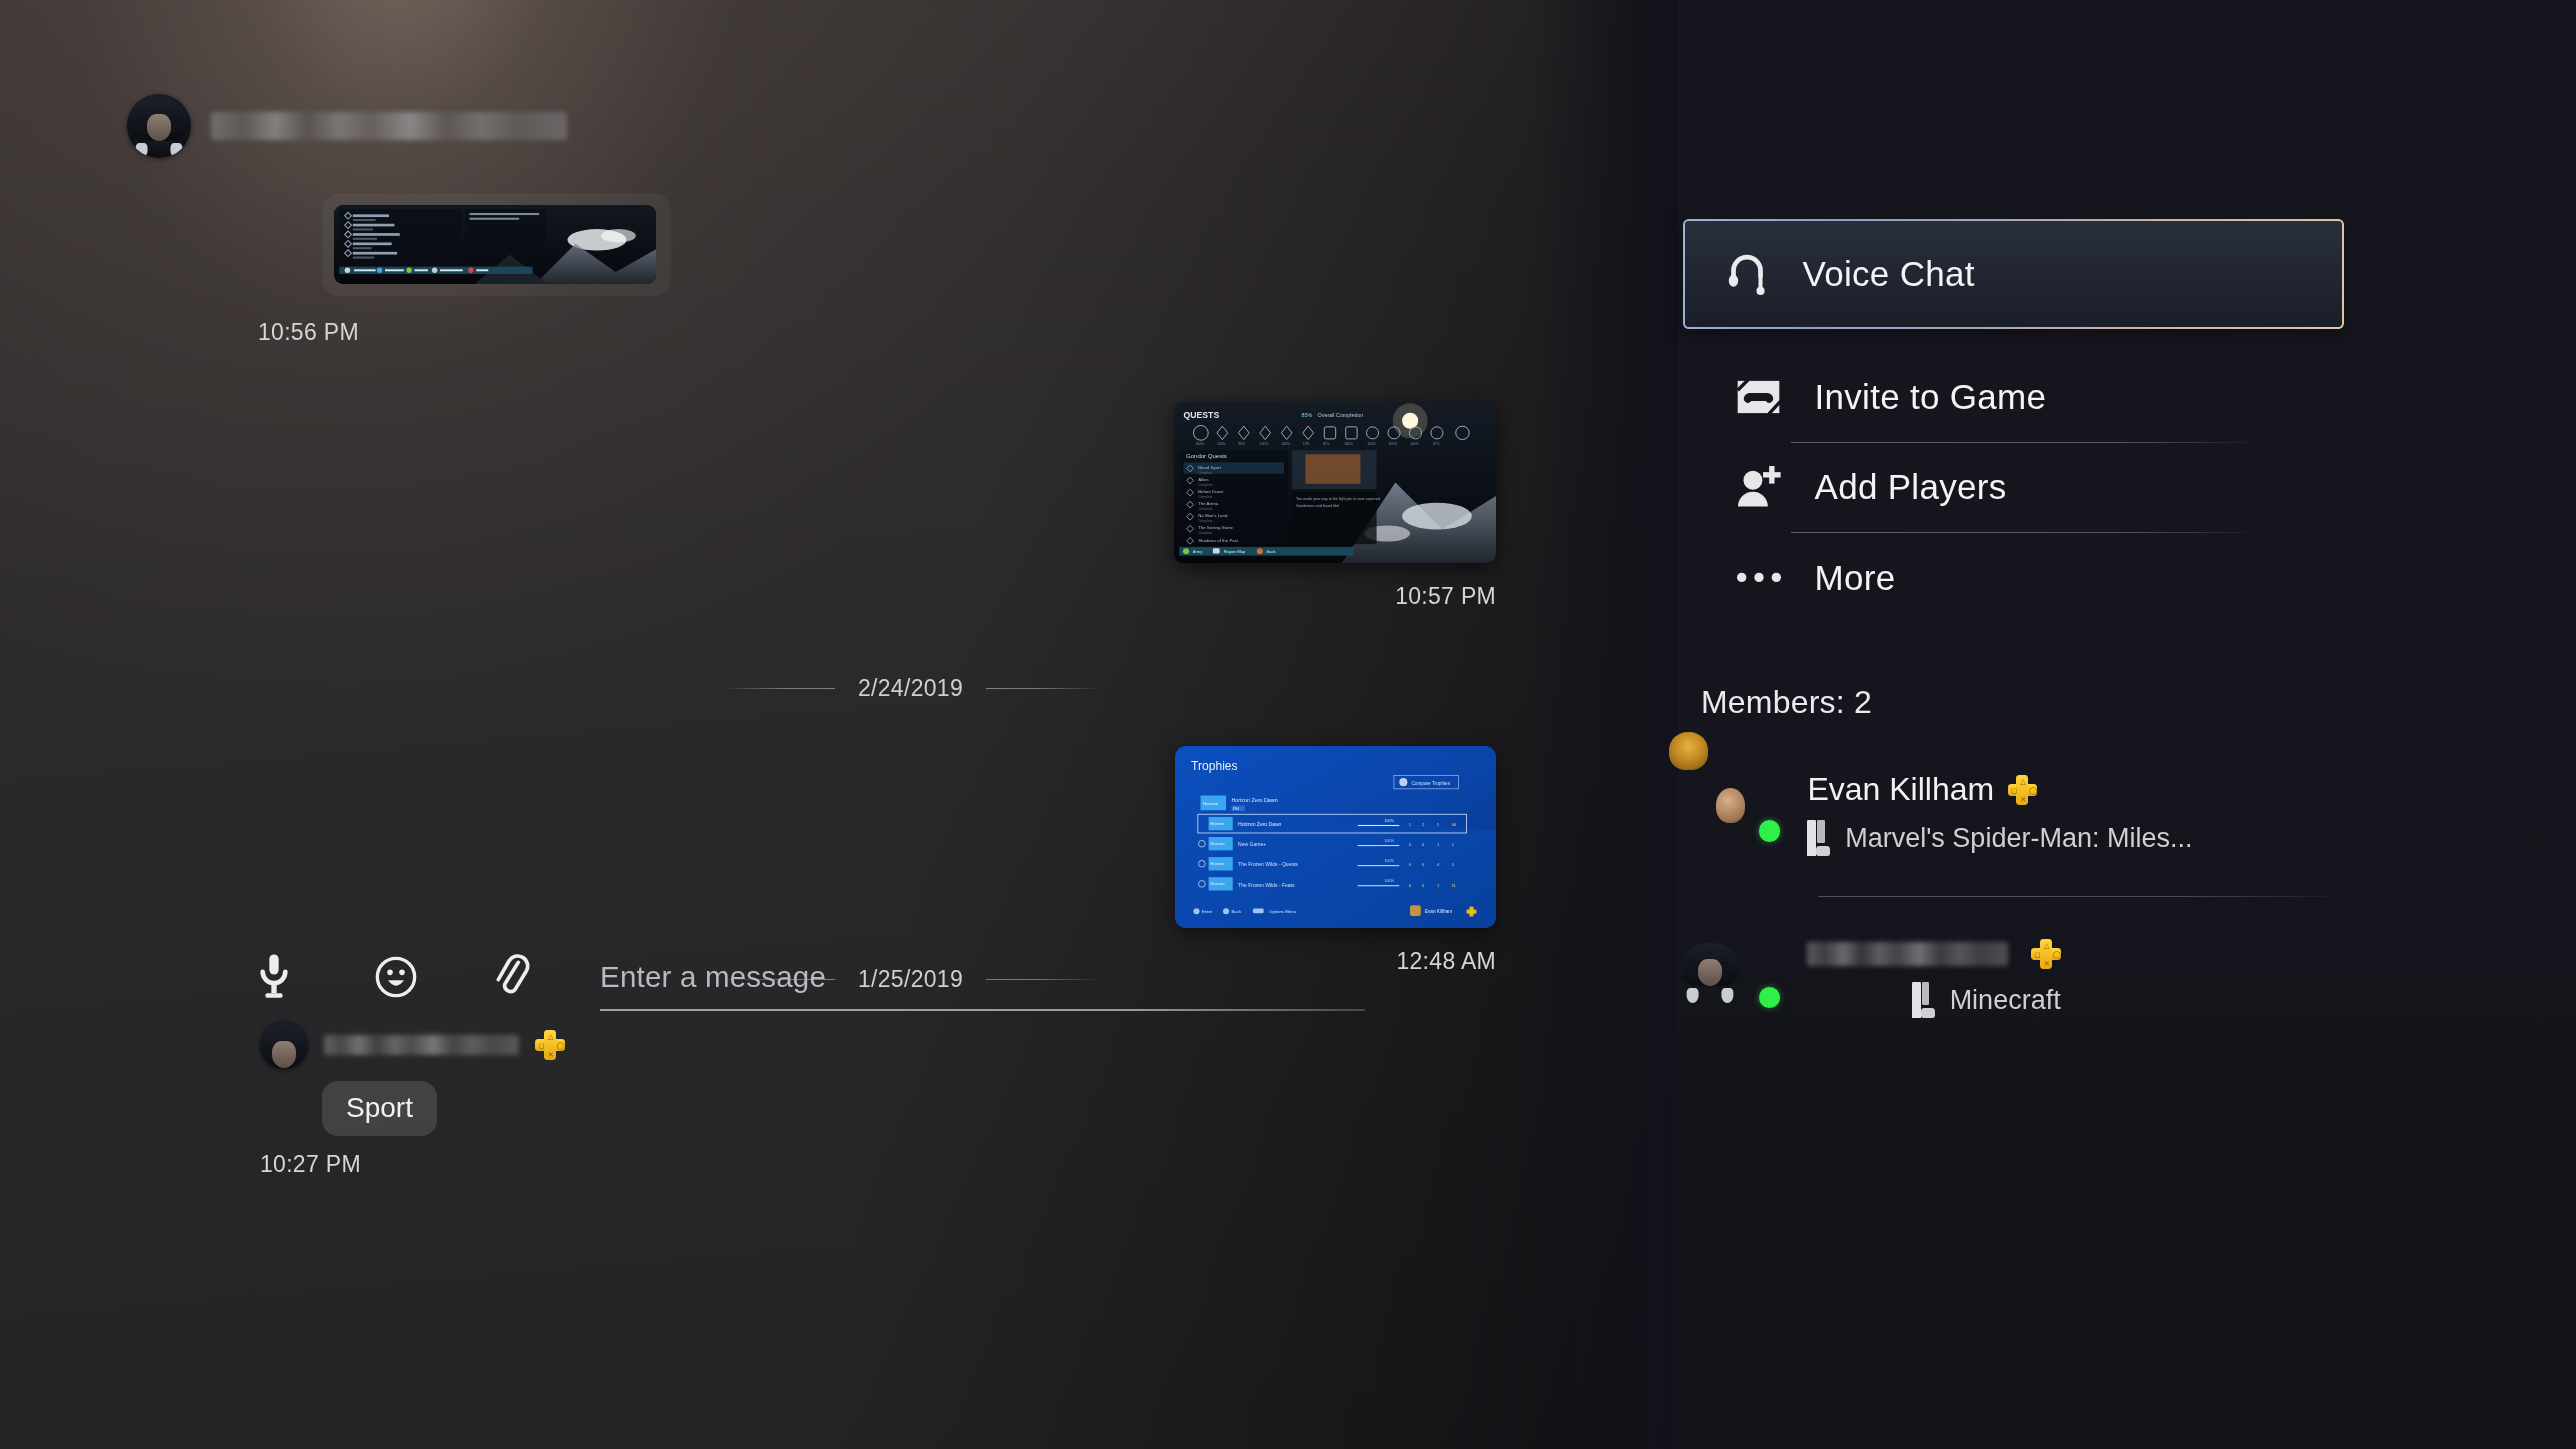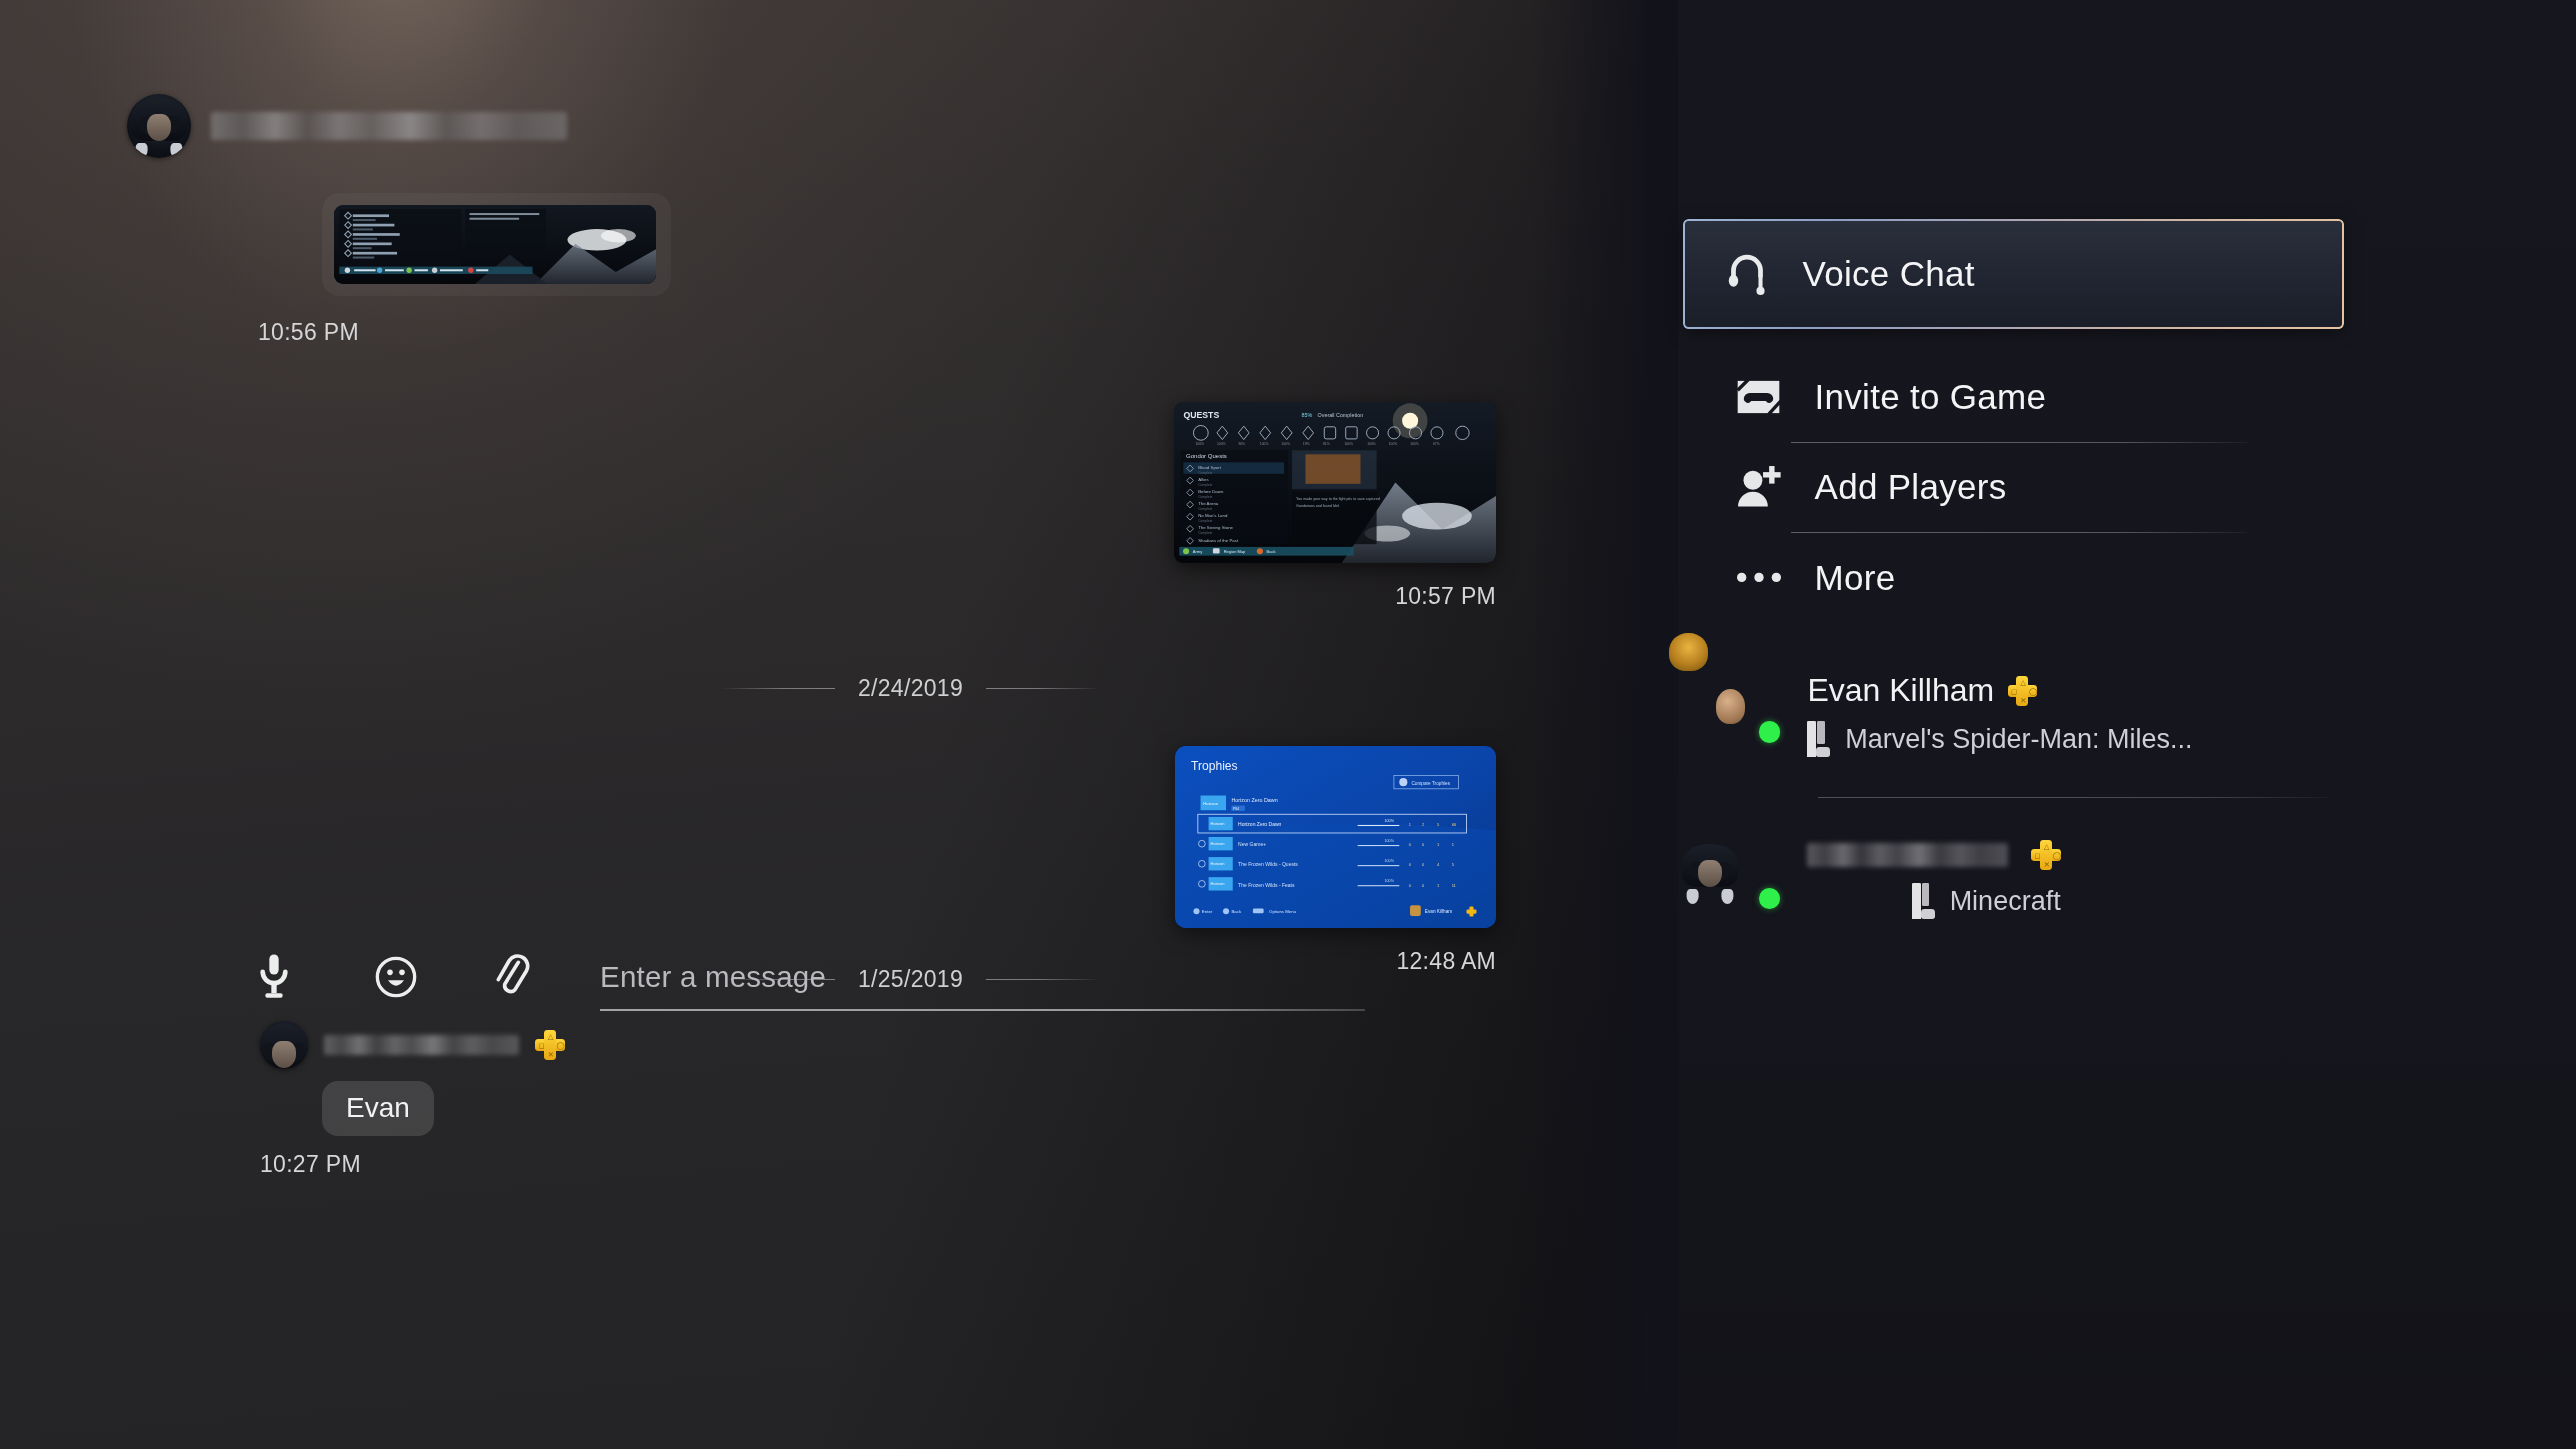--- a/index.html
+++ b/index.html
@@ -494,21 +494,21 @@
         <span class="psplus">
           <span class="bar h"></span>
             <span class="bar v"></span>
           <span class="sym" style="left:12.7px; top:2.7px;">△</span>
           <span class="sym" style="left:3.4px; top:12px;">◻</span>
           <span class="sym" style="left:21.5px; top:12px;">◯</span>
           <span class="sym" style="left:12.7px; top:21px;">✕</span>
         </span>
       </div>
       <div style="margin-left:62px; margin-top:12px;">
-        <span class="bubble">Evan</span>
+        <span class="bubble">Sport</span>
       </div>
       <div class="timestamp" style="margin-left:0px; margin-top:14.8px;">10:27 PM</div>
     </div>
 
     <div class="input-bar" style="left:248px; bottom:208px;">
       <div class="ib-icon" style="margin-right:71px;">
         <svg width="40" height="47" viewBox="0 0 60 70">
           <rect x="23" y="2" width="14" height="30" rx="7" fill="#eceded"></rect>
           <path d="M13 28 a17 17 0 0 0 34 0" fill="none" stroke="#eceded" stroke-width="7" stroke-linecap="round"></path>
           <rect x="26" y="46" width="8" height="14" fill="#eceded"></rect>
@@ -582,20 +582,21 @@
       <span class="mi-icon">
         <svg width="48" height="14.8" viewBox="0 0 72 22">
           <circle cx="10" cy="11" r="7" fill="#e6e7e9"></circle>
           <circle cx="36" cy="11" r="7" fill="#e6e7e9"></circle>
           <circle cx="62" cy="11" r="7" fill="#e6e7e9"></circle>
         </svg>
       </span>
       <span class="mi-label">More</span>
     </div>
 
+    <div class="members-title" style="margin-top:62px; margin-left:4px;">Members: 2</div>
 
     <div class="member" style="margin-top:52px; margin-left:13.4px;">
       <span class="m-av-wrap">
         <span class="m-av av-photo"></span>
         <span class="online-dot"></span>
       </span>
       <span class="m-body">
         <span class="m-name">
           <span>Evan Killham</span>
           <span class="psplus">

